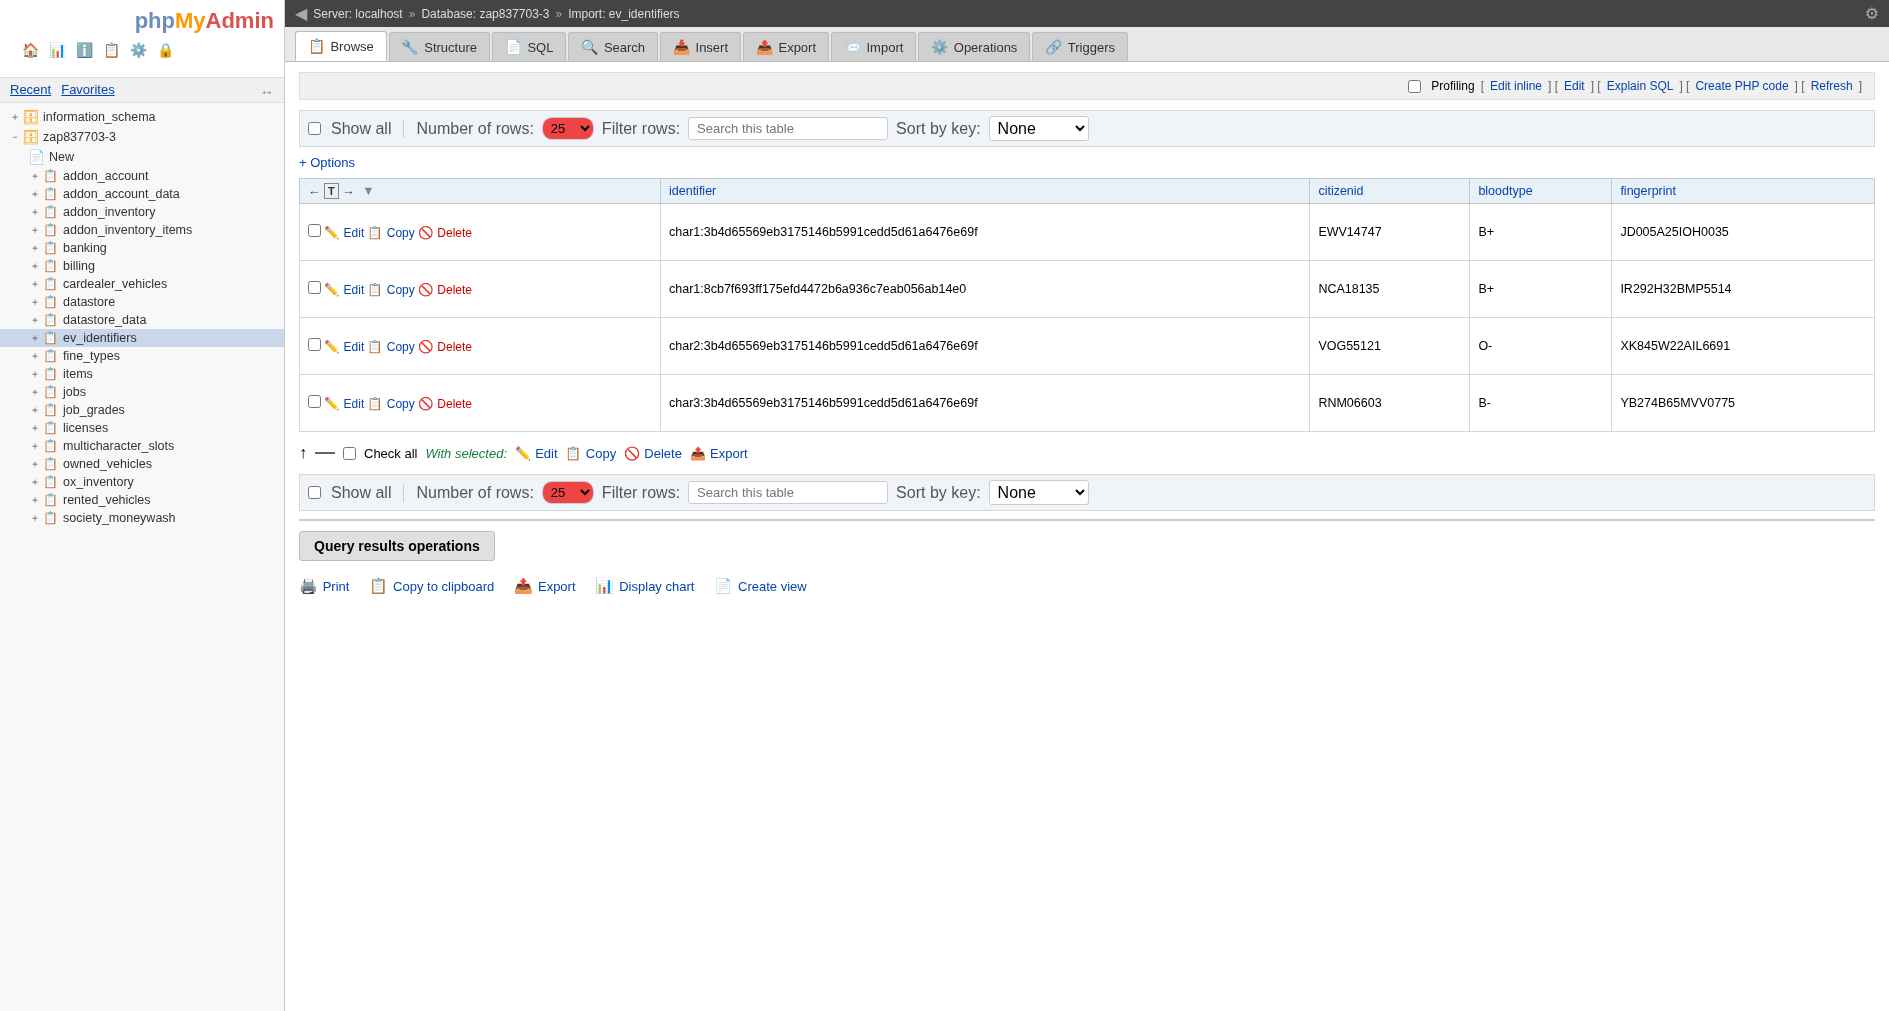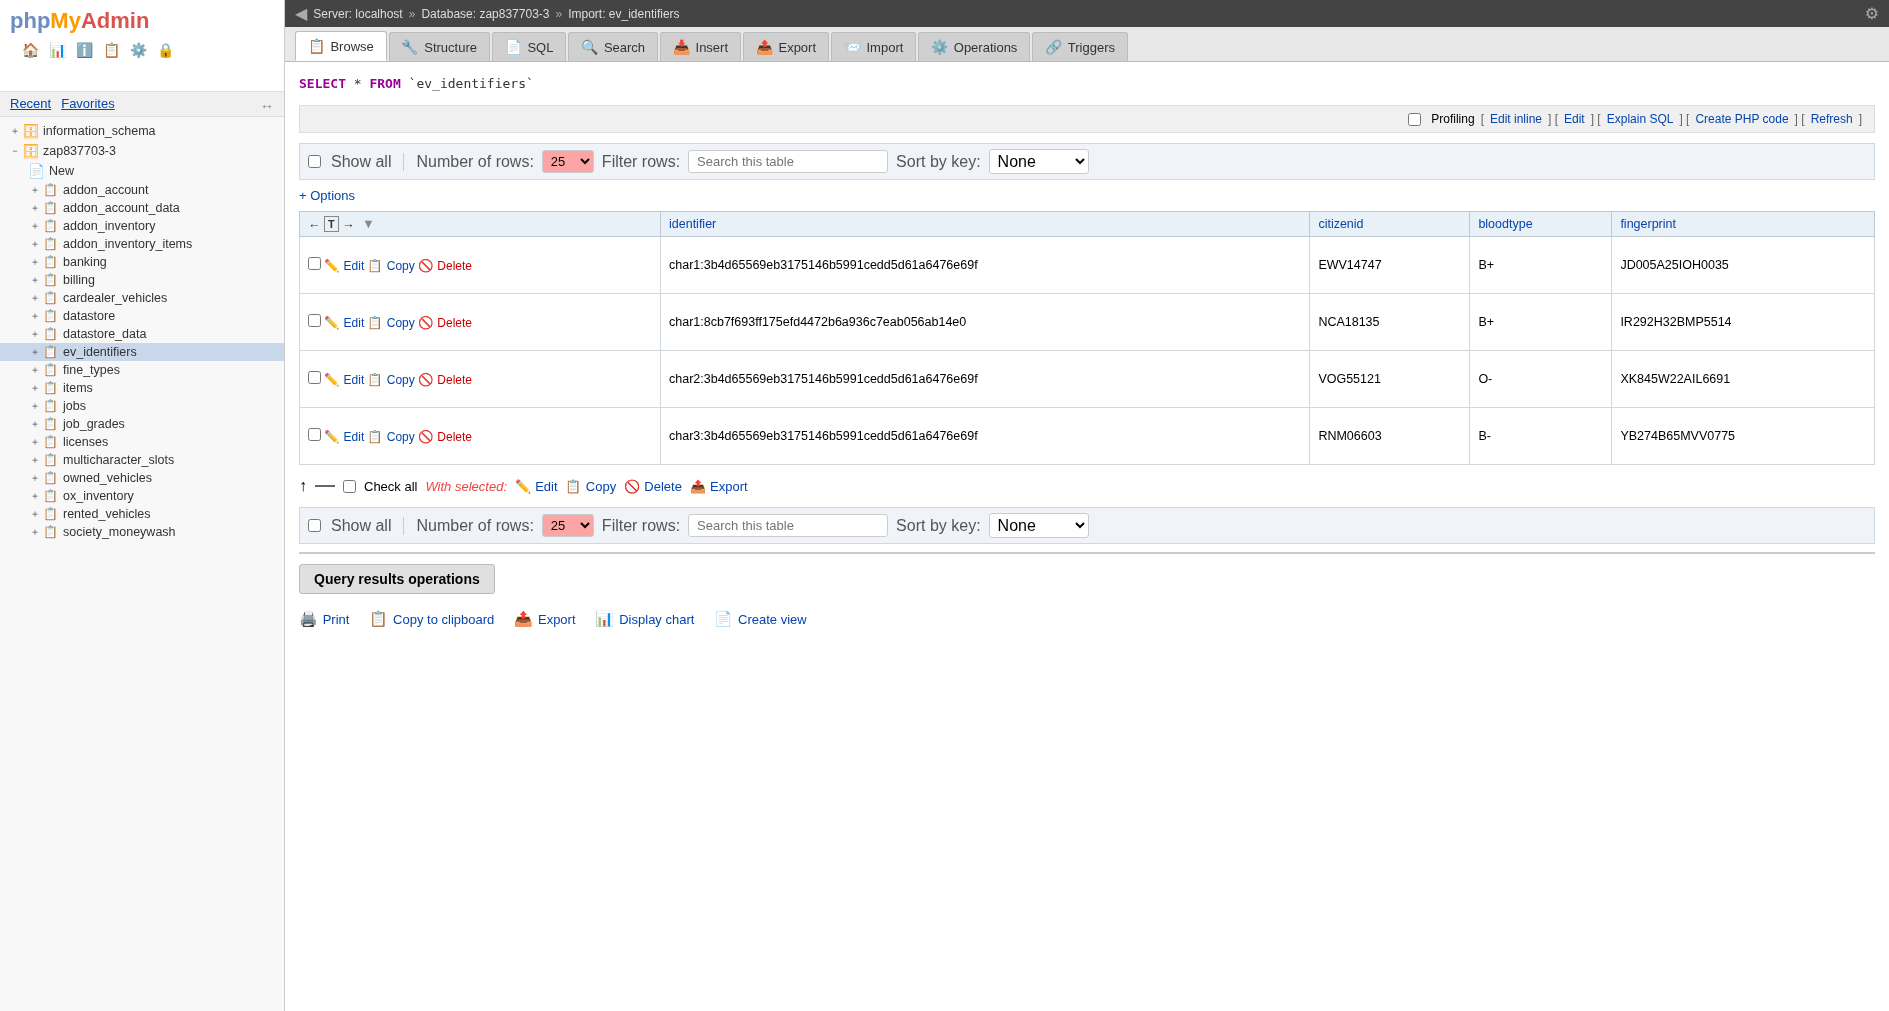--- a/index.html
+++ b/index.html
@@ -9,23 +9,24 @@
     #sidebar {
       width: 285px;
       min-width: 285px;
       background: #f8f8f8;
       border-right: 1px solid #ccc;
       display: flex;
       flex-direction: column;
       overflow: hidden;
     }
     #logo-area {
-      padding: 8px 10px 22px;
+      padding: 8px 10px 8px;
       background: #fff;
       border-bottom: 1px solid #ddd;
+      text-align: right;
     }
     #logo-text {
       font-size: 22px;
       font-weight: bold;
     }
     #logo-text span.php { color: #6c8ebf; }
     #logo-text span.my { color: #f90; }
     #logo-text span.admin { color: #d9534f; }
     #toolbar-icons {
       display: flex;
@@ -172,24 +173,24 @@
       align-items: center;
       gap: 8px;
       margin-bottom: 8px;
       padding: 5px 8px;
       background: #f0f4f8;
       border: 1px solid #d0d8e0;
     }
     .show-all-cb { margin-right: 2px; }
     .rows-dropdown {
       border: 1px solid #ccc;
-      border-radius: 3px;
+      border-radius: 10px;
       padding: 2px 4px;
       font-size: 13px;
-      background: #fca5a5;
+      background: #ef4444;
     }
     .filter-input {
       border: 1px solid #ccc;
       border-radius: 3px;
       padding: 3px 8px;
       font-size: 13px;
       width: 200px;
       color: #999;
     }
     .sort-dropdown {
@@ -241,21 +242,21 @@
 
     
     #bottom-controls {
       display: flex;
       align-items: center;
       gap: 8px;
       margin-bottom: 8px;
       padding: 4px 0;
     }
     .check-all-btn { cursor: pointer; }
-    .with-selected { color: #ef4444; font-style: italic; font-size: 13px; }
+    .with-selected { color: #15803d; font-style: italic; font-size: 13px; }
     .action-btn {
       display: inline-flex; align-items: center; gap: 4px;
       color: #0645ad; text-decoration: none; cursor: pointer; font-size: 13px;
     }
 
     
     #query-results-section {
       border-top: 2px solid #ccc;
       padding-top: 10px;
       margin-top: 5px;
@@ -479,26 +480,20 @@
     <div class="tab">
       <span class="tab-icon">🔗</span>
       <span>Triggers</span>
     </div>
   </div>
 
   <div id="content">
     
 
     
-    <div id="sql-display">
-      <span class="sql-keyword">SELECT</span>
-      <span> * </span>
-      <span class="sql-keyword">FROM</span>
-      <span> <span>`ev_identifiers`</span></span>
-    </div>
 
     
     <div id="profiling-bar">
       <input type="checkbox" class="profiling-check" style="">
       <span>Profiling</span>
       <span class="prof-sep">[</span>
       <a class="prof-link">Edit inline</a>
       <span class="prof-sep">] [</span>
       <a class="prof-link">Edit</a>
       <span class="prof-sep">] [</span>

